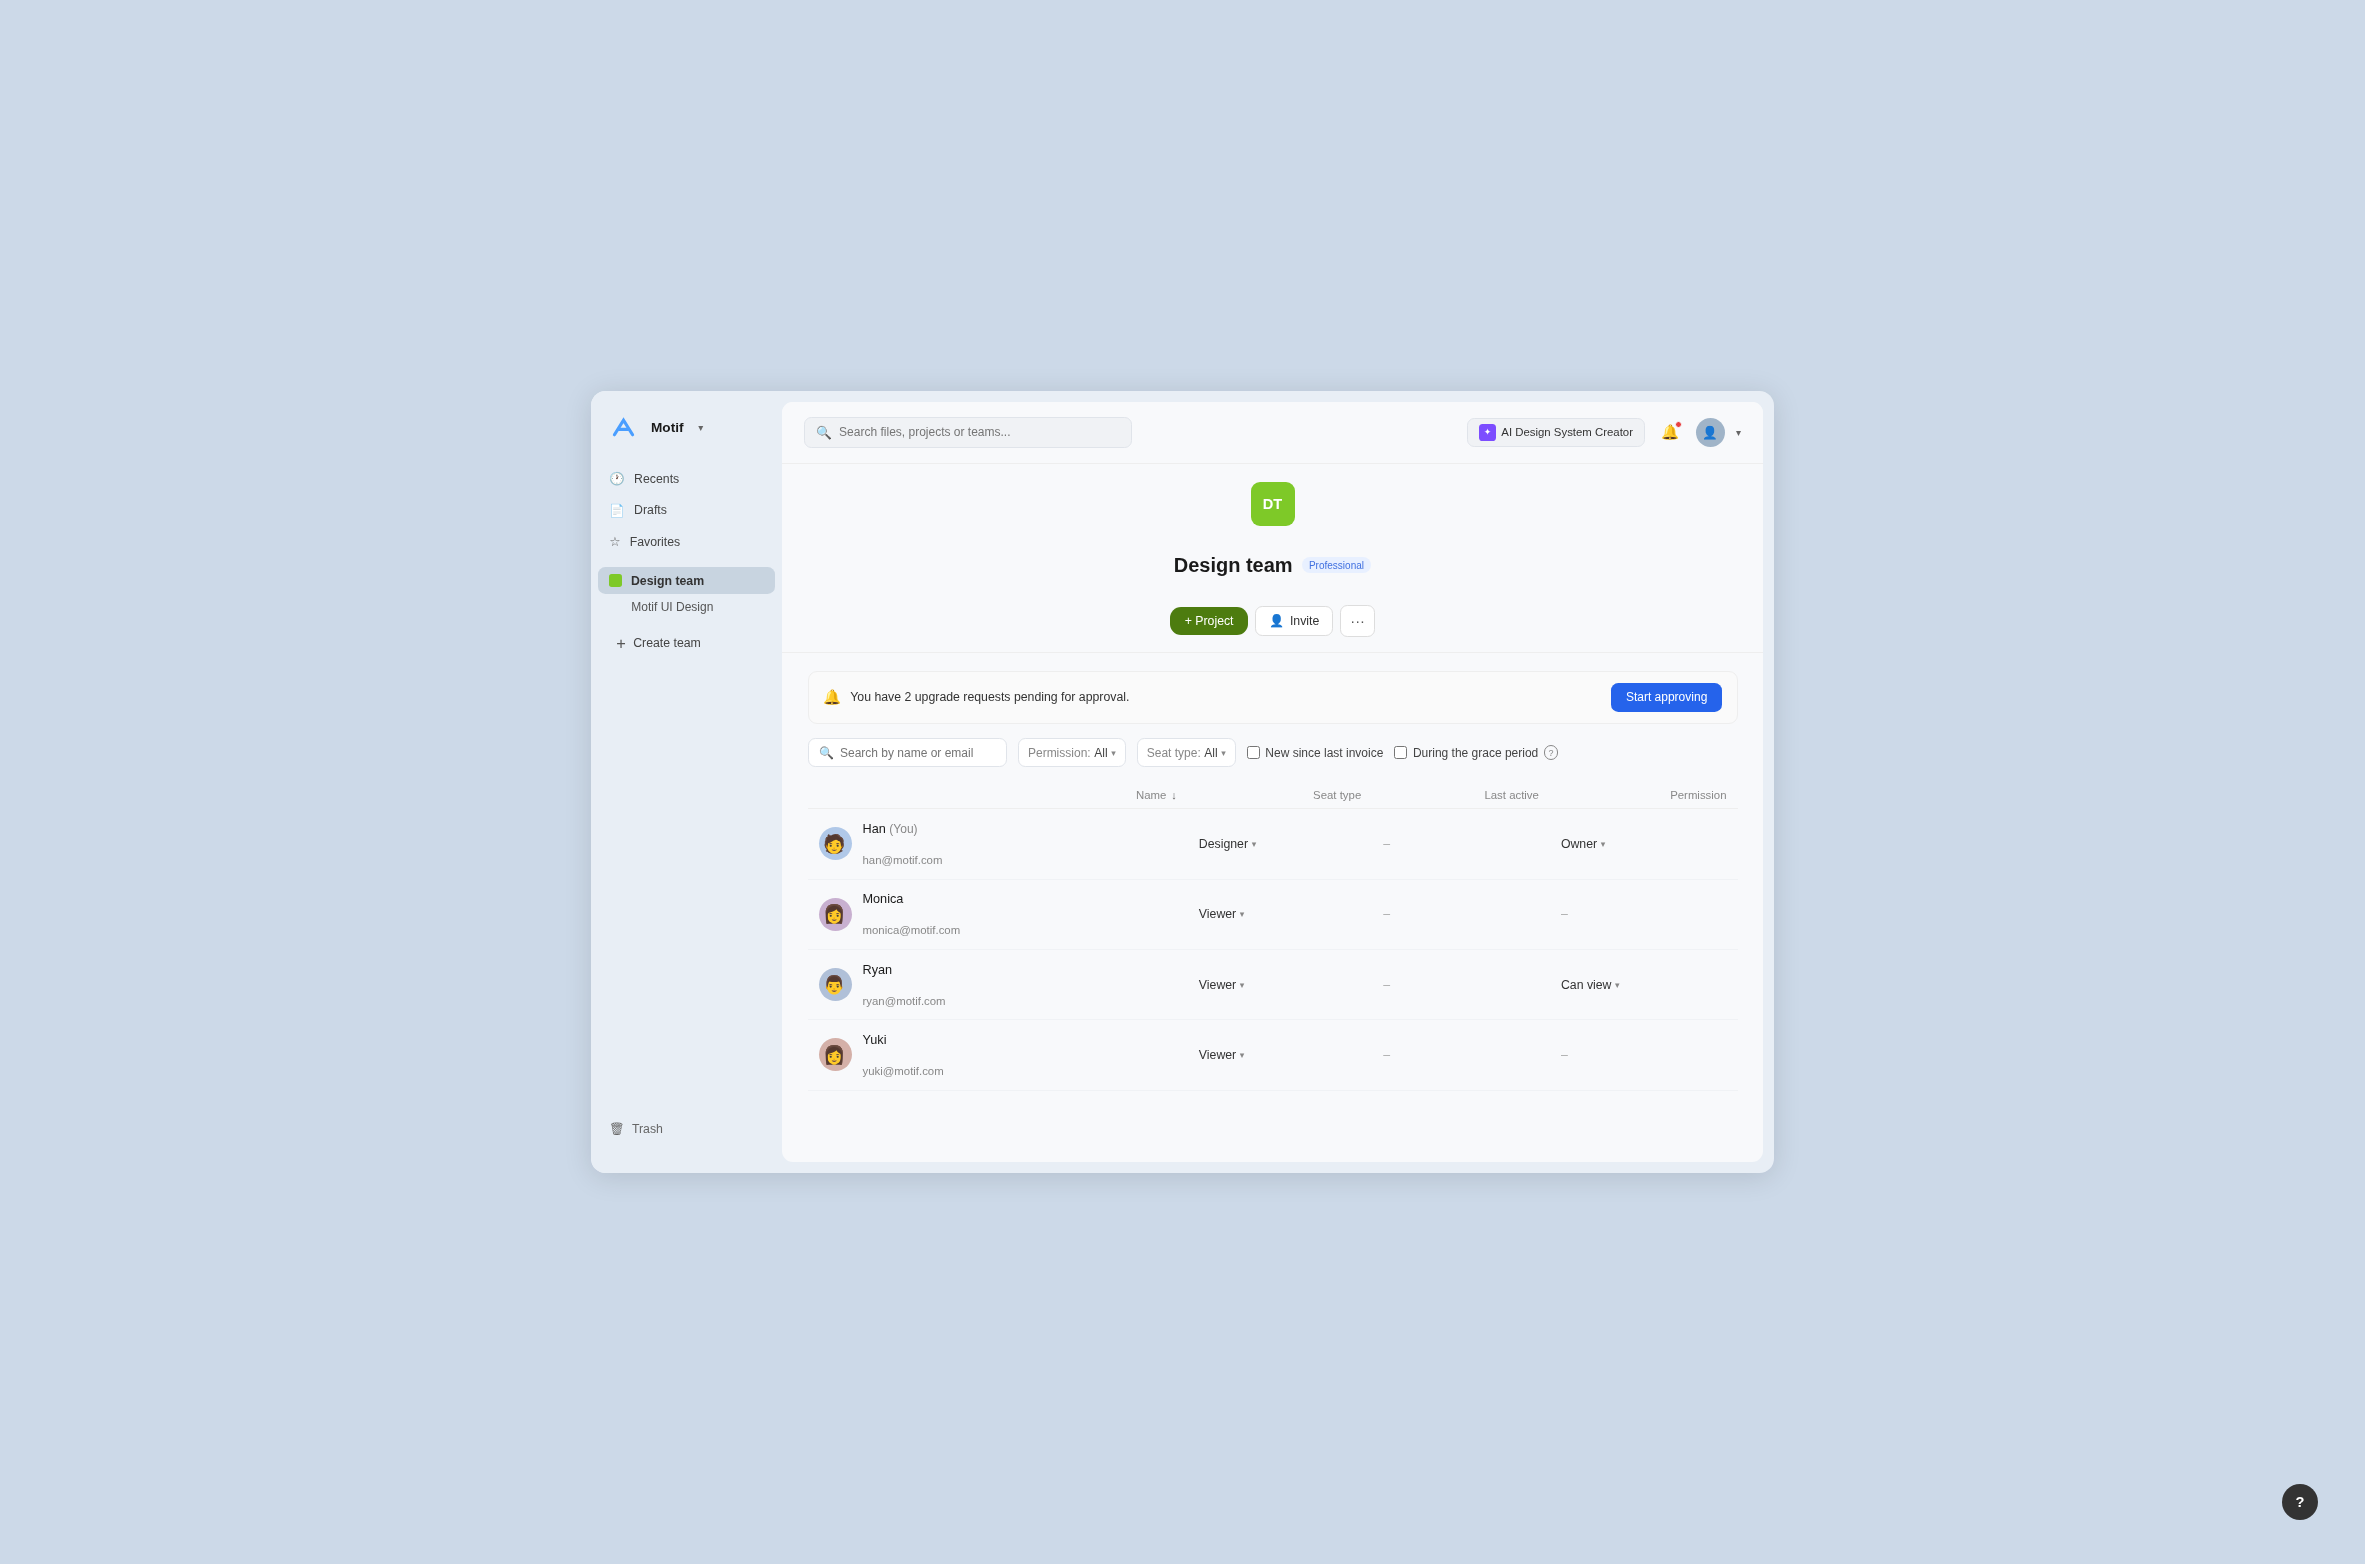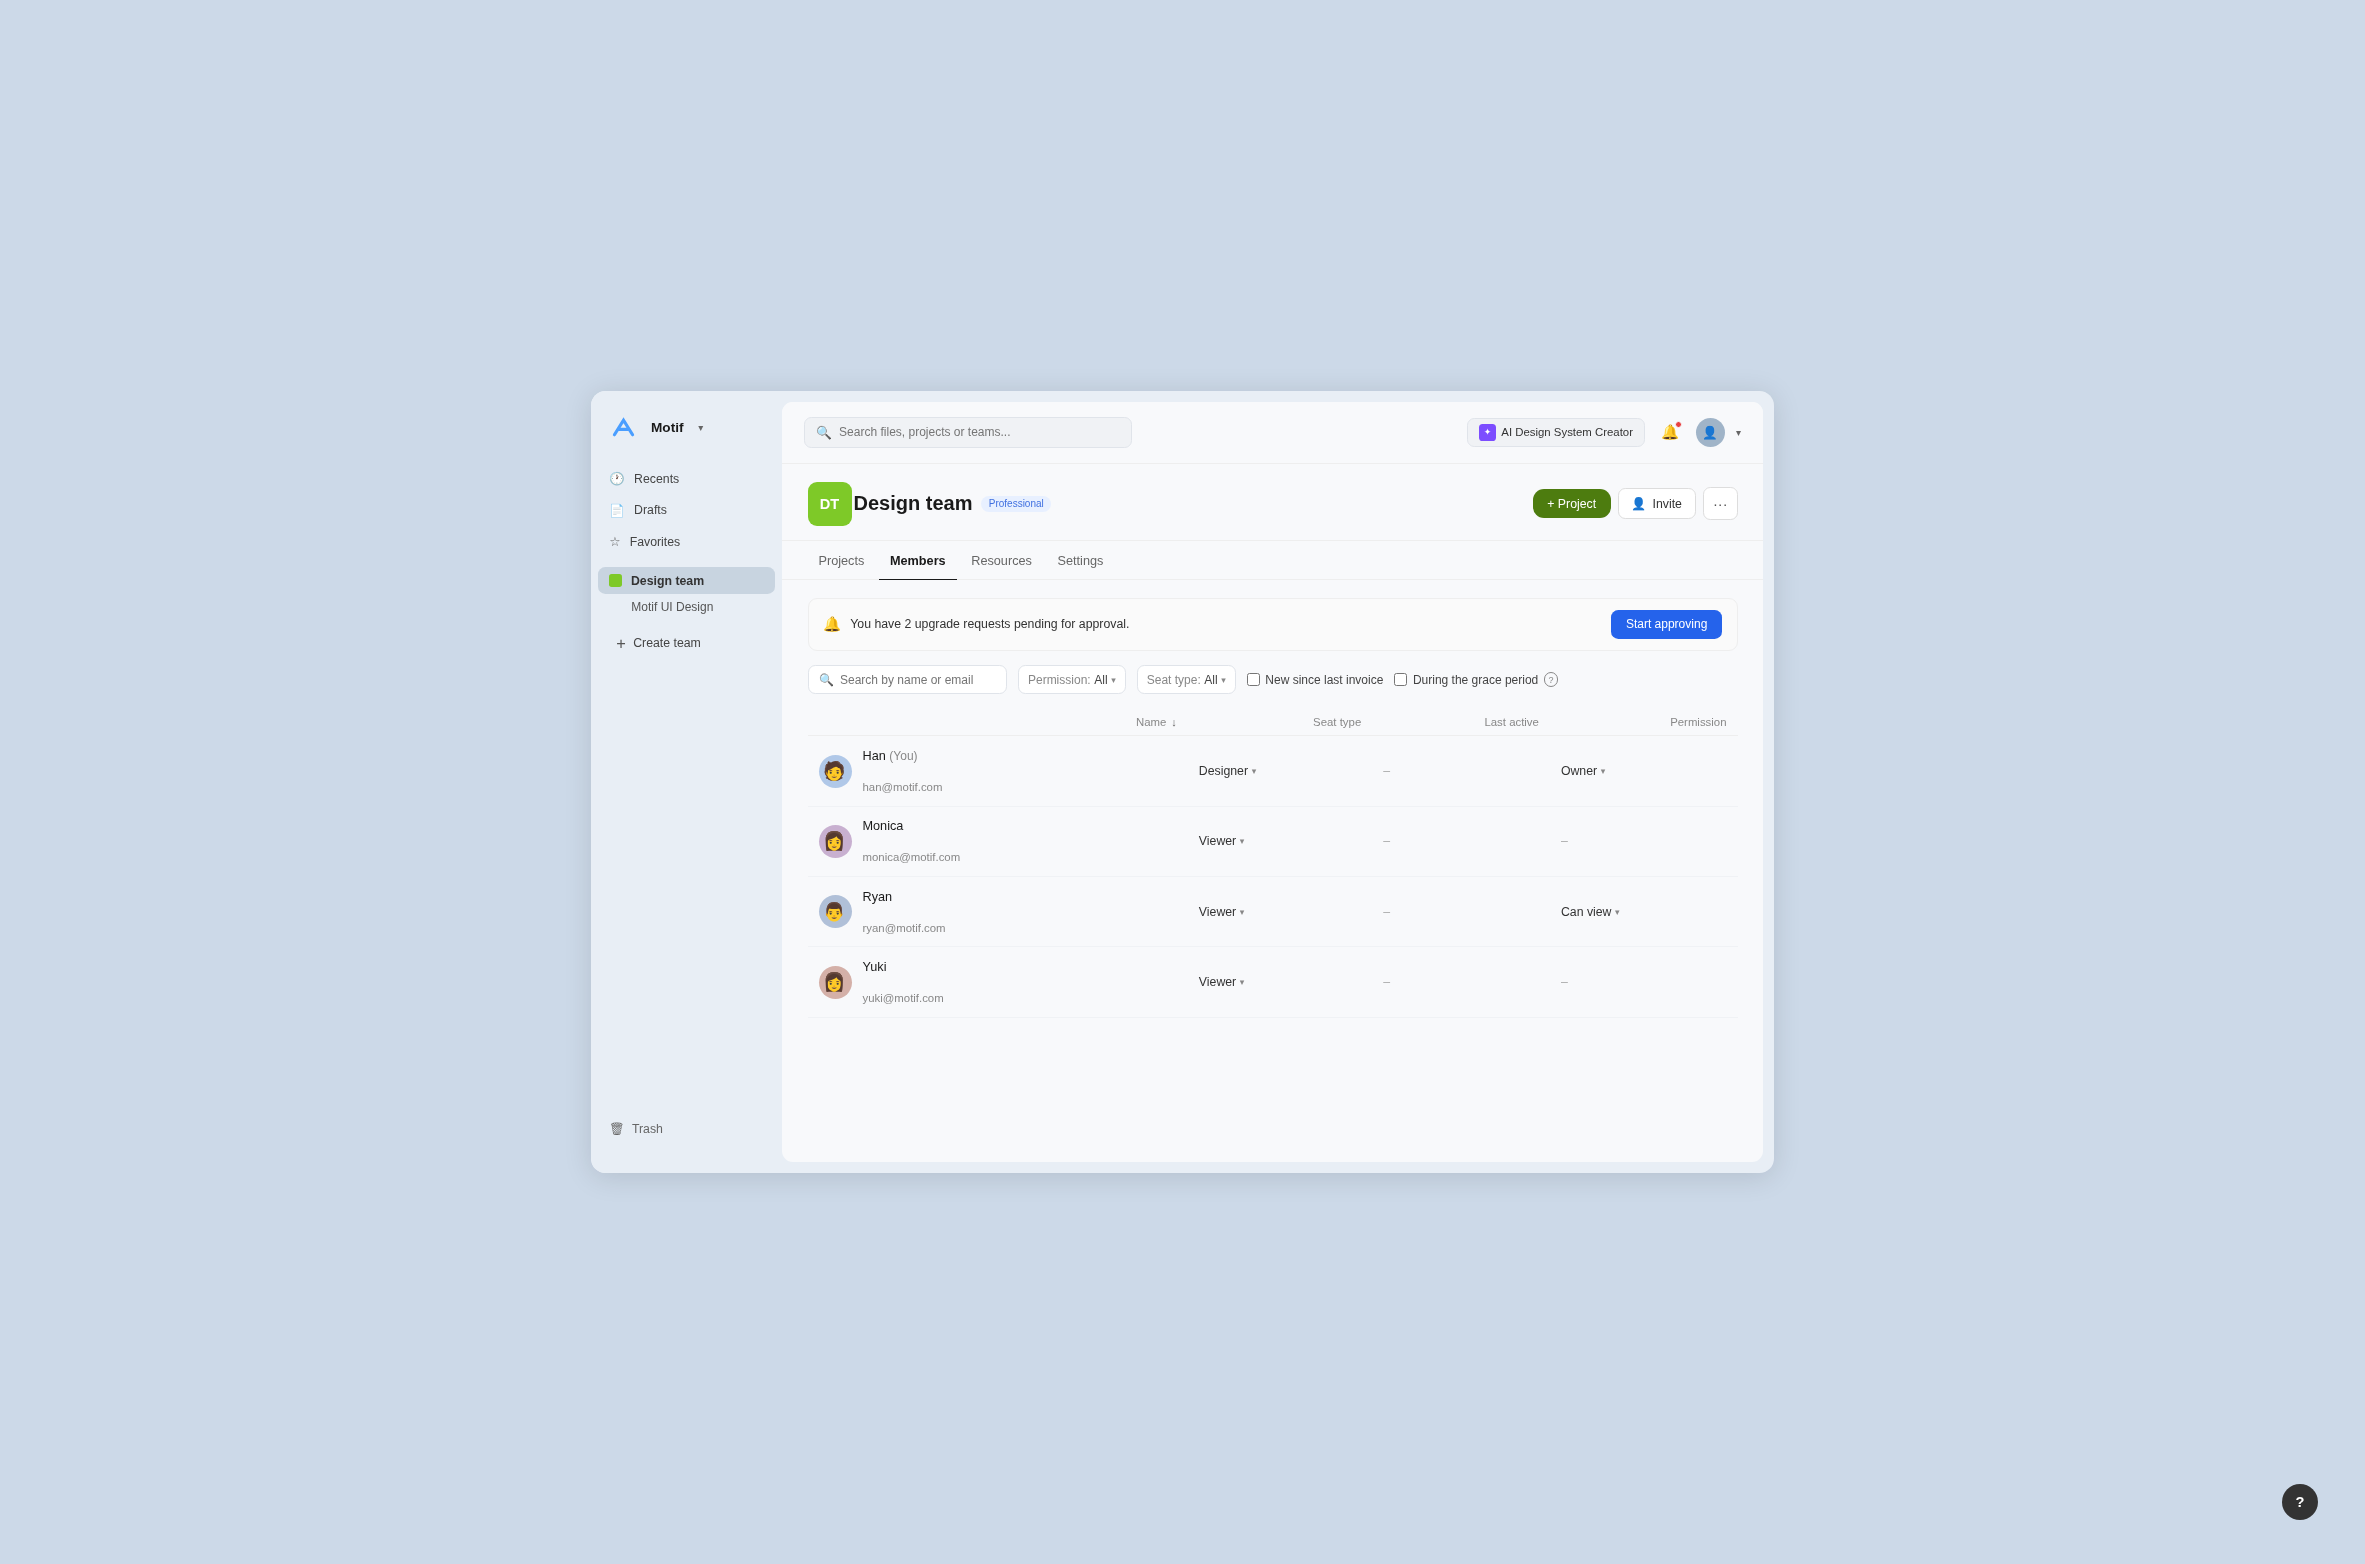--- a/index.html
+++ b/index.html
@@ -210,22 +210,23 @@
       align-items: center;
       justify-content: center;
       font-size: 12.7px;
       overflow: hidden;
     }
     
     .page-header {
       display: flex;
       align-items: center;
       padding: 18px 25.5px 14.6px;
-      gap: 2px;
+      gap: 28px;
       border-bottom: 0.9px solid #eee;
+      flex-direction: column;
     }
     .team-avatar {
       width: 44px;
       height: 44px;
       background: #7ec928;
       border-radius: 9px;
       display: flex;
       align-items: center;
       justify-content: center;
       font-size: 14.6px;
@@ -571,34 +572,20 @@
         <button class="btn-outline">
           <span>👤</span>
           <span>Invite</span>
         </button>
         <button class="btn-icon">
           <span>···</span>
         </button>
       </div>
     </div>
 
-    <div class="tabs">
-      <div class="tab">
-        <span>Projects</span>
-      </div>
-      <div class="tab active">
-        <span>Members</span>
-      </div>
-      <div class="tab">
-        <span>Resources</span>
-      </div>
-      <div class="tab">
-        <span>Settings</span>
-      </div>
-    </div>
 
     <div class="content">
 
       <div class="alert-banner">
         <div class="alert-left">
           <span class="bell-icon">🔔</span>
           <span>You have 2 upgrade requests pending for approval.</span>
         </div>
         <button class="btn-approve">
           <span>Start approving</span>

